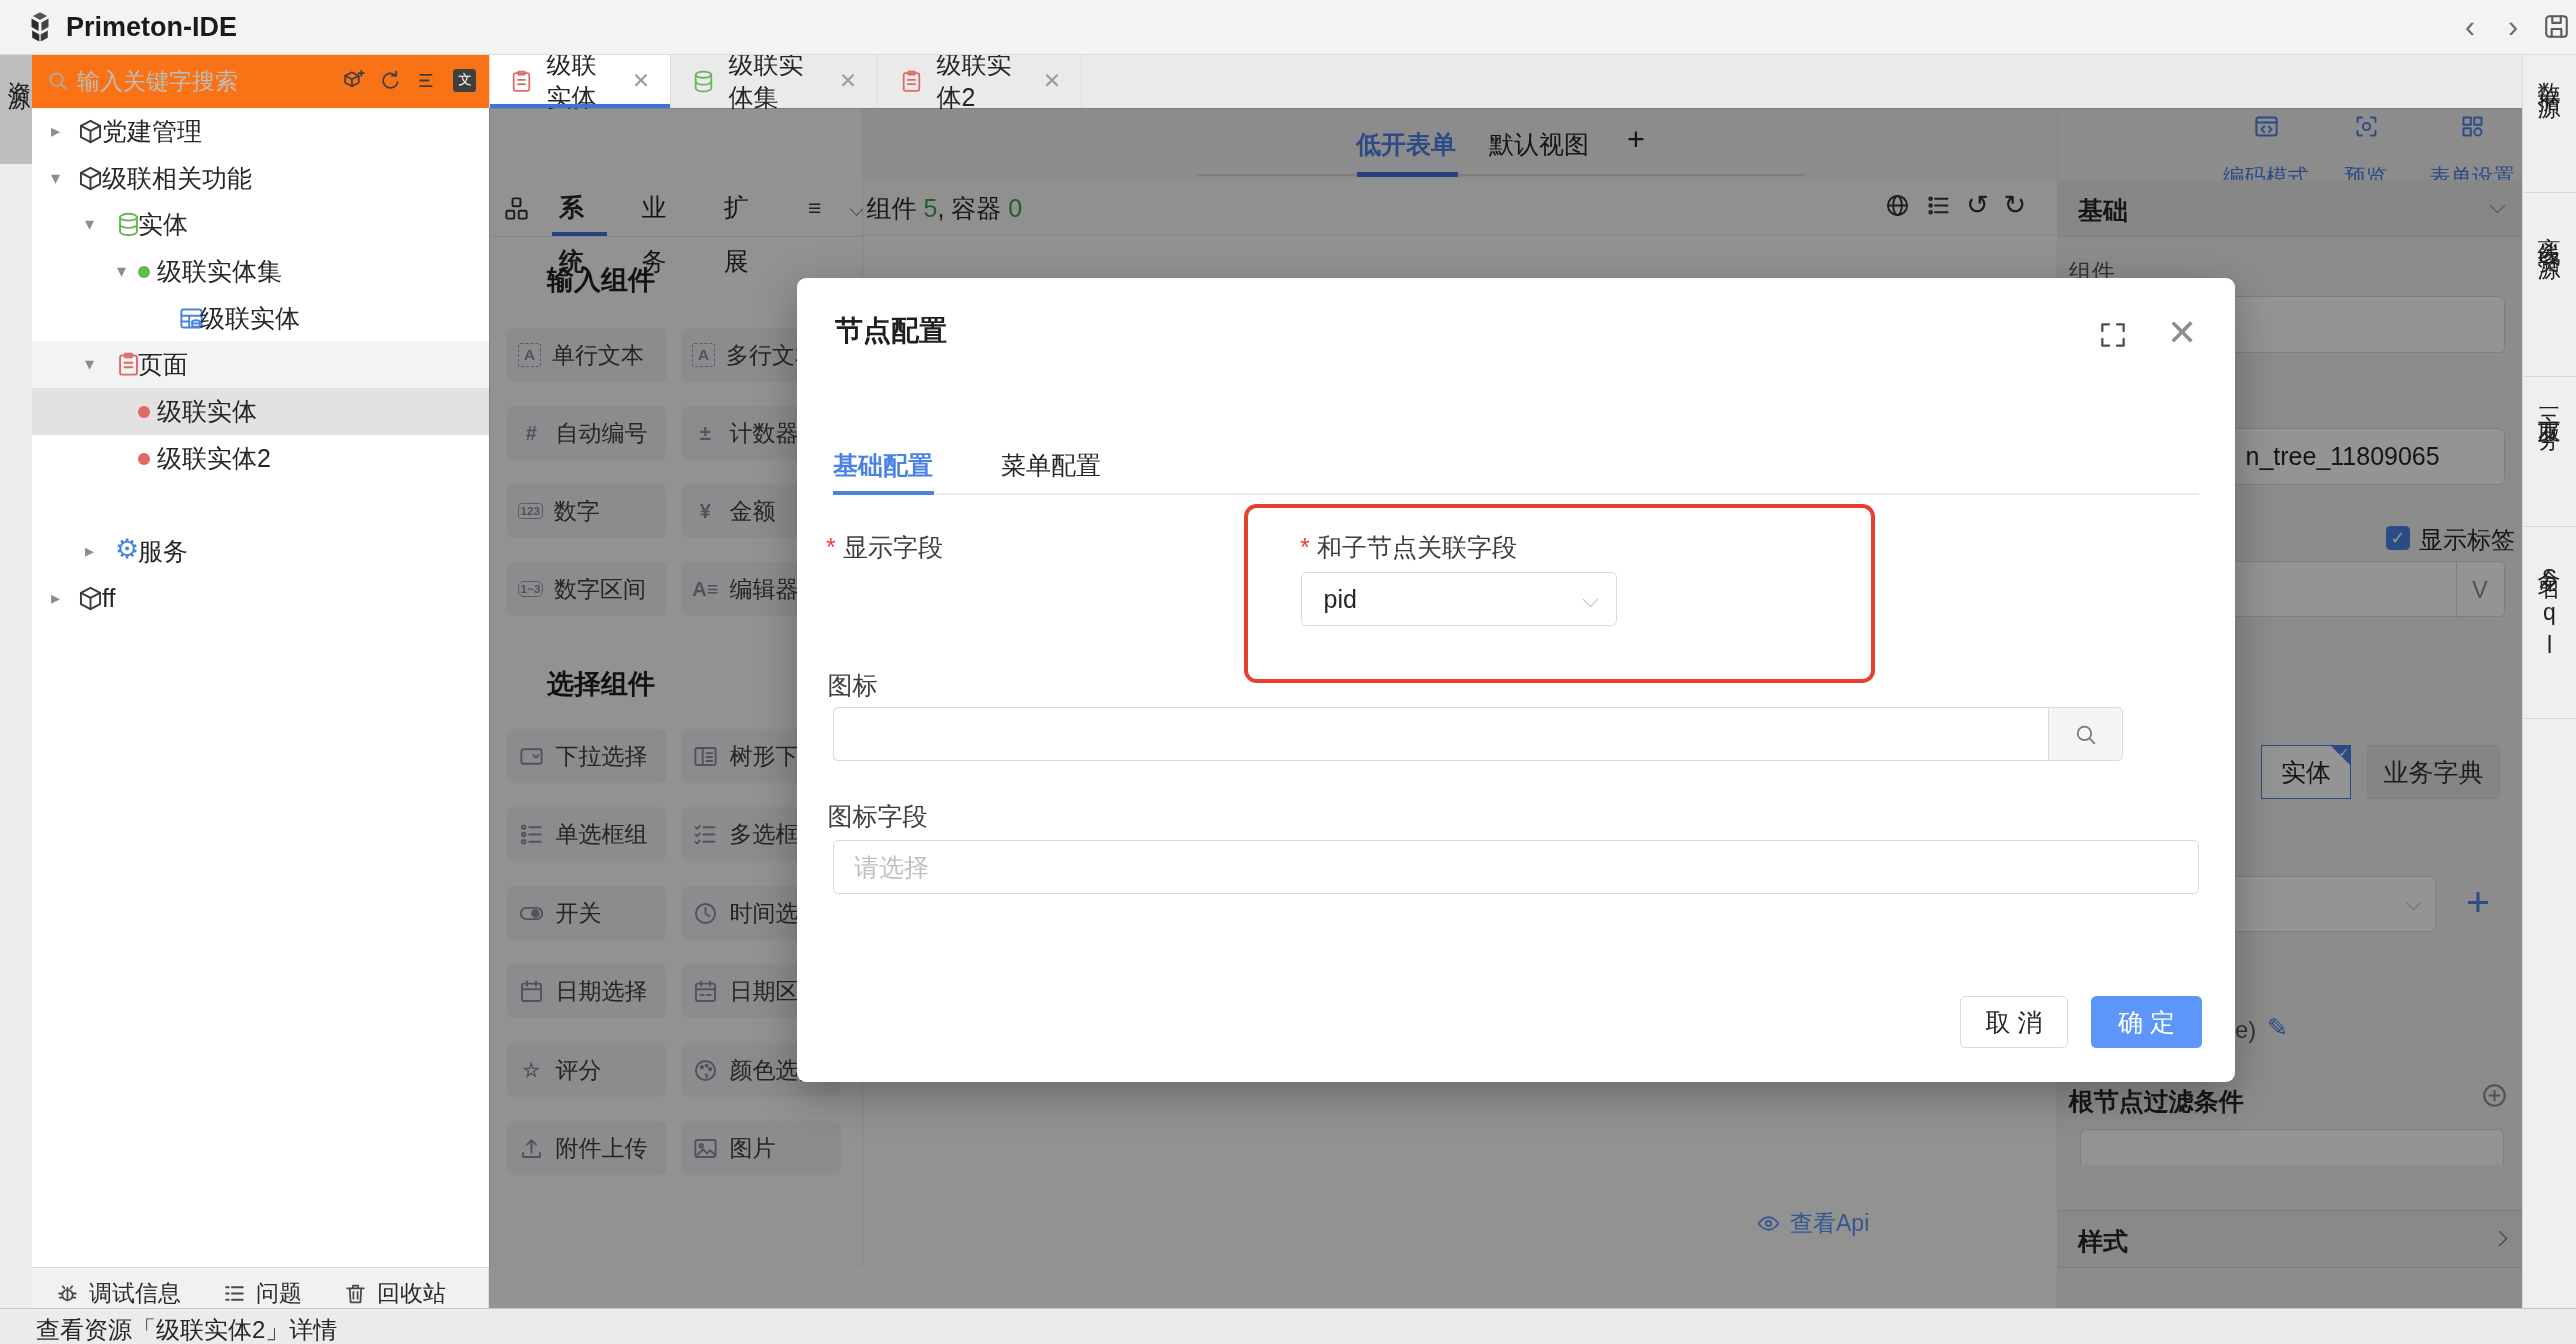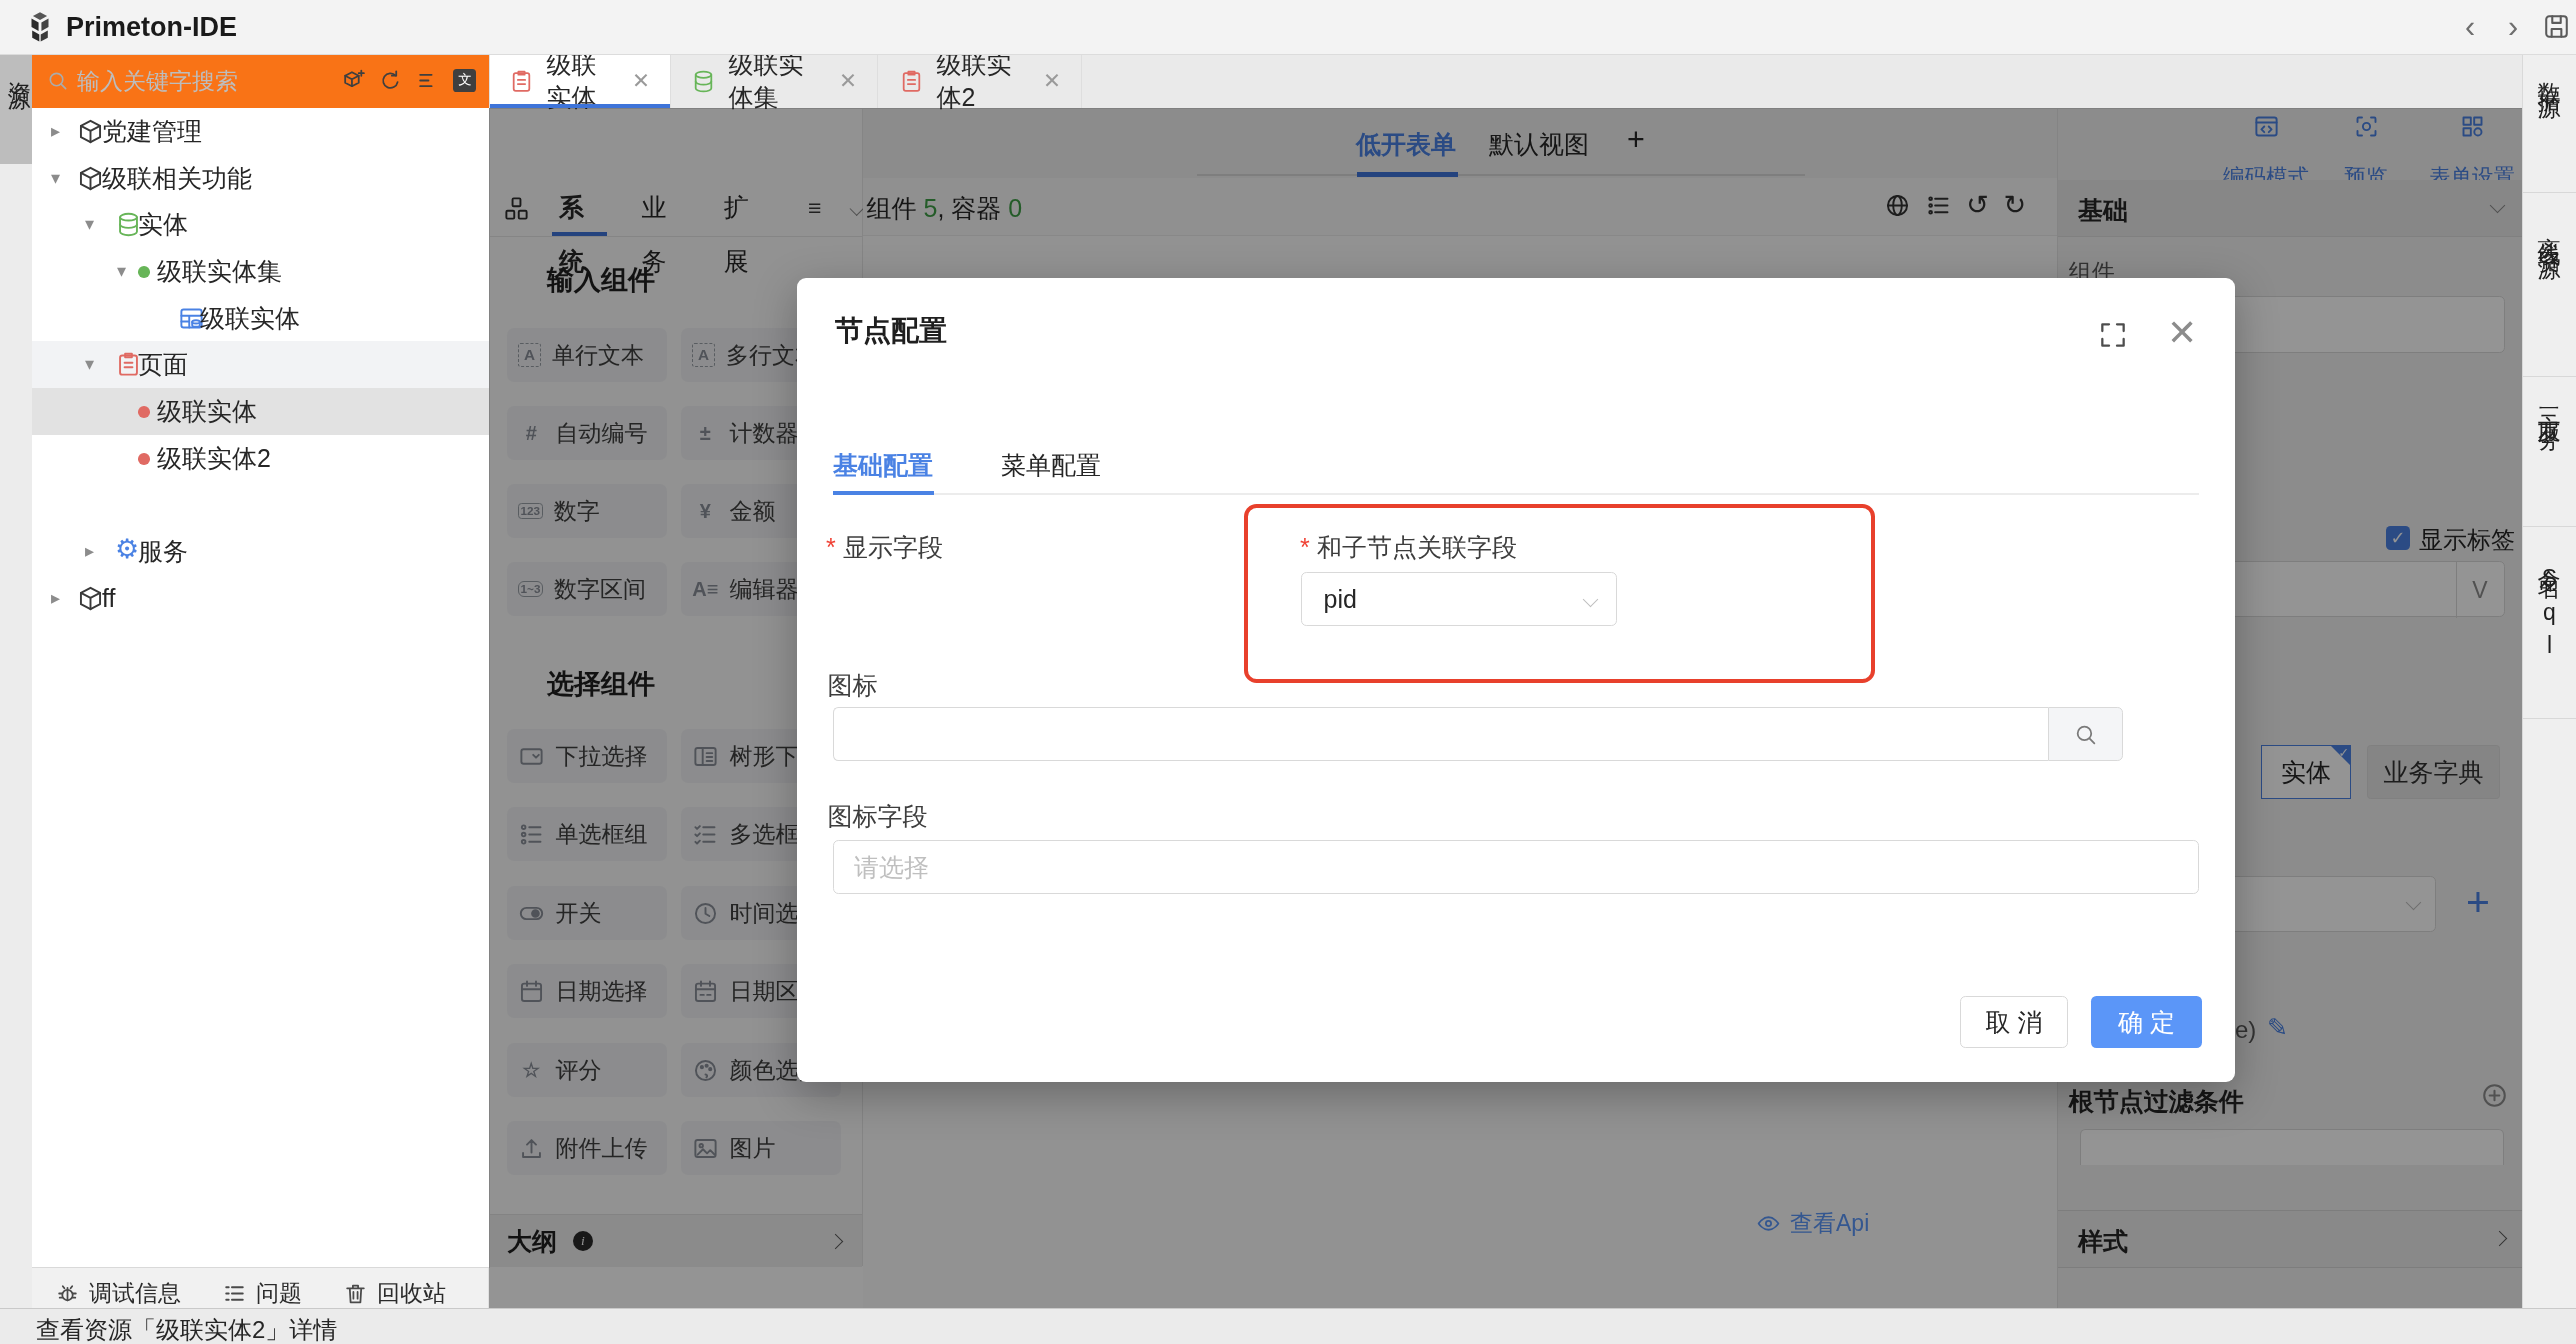--- a/index.html
+++ b/index.html
@@ -556,25 +556,20 @@
             <g fill="none" stroke="currentColor" stroke-width="1.7" stroke-linecap="round" stroke-linejoin="round">
               <rect x="3" y="4.5" width="18" height="15" rx="2"></rect>
               <circle cx="8.2" cy="9.5" r="1.5"></circle>
               <path d="M5 17.5l4.8-4.8 3.6 3.6 2.8-2.8 3.8 3.8"></path>
             </g>
           </svg>
         </span>
         <span class="pal-label">图片</span>
       </div>
     </div>
-  <div id="palette-footer">
-    <span style="font-size:25px;font-weight:700;color:#1f1f1f;margin-left:18px;">大纲</span>
-    <span id="info-badge">i</span>
-    <span class="chev chev-r" style="position:absolute;right:21.5px;border-color:#595959;"></span>
-  </div>
 </div>
 
 <div id="canvas" class="abs">
   <div id="canvas-strip">
     <div class="view-tab active" style="left: 493px; color: rgb(74, 130, 228);">低开表单</div>
     <div class="view-tab" style="left:626px">默认视图</div>
     <div class="view-tab" style="left:764px;font-size:30.5px;top:14.4px;">+</div>
     <div id="view-track"></div>
     <div id="view-underline"></div>
   </div>
@@ -659,20 +654,23 @@
         </span>
         <span>表单设置</span>
       </div>
     </div>
   <div id="rp-header">
     <span class="t">基础</span>
     <span class="chev" style="position:absolute;right:20px;top:20px;"></span>
   </div>
   <div class="rp-label" style="left:10.8px;top:149px;">组件</div>
   <div class="rp-input" style="left:21.5px;top:188px;width:425px;height:57px;"></div>
+  <div class="rp-input" style="left:21.5px;top:320px;width:425px;height:57px;">
+    <span style="position:absolute;left:165px;top:12.6px;font-size:25px;color:#262626;white-space:nowrap;">n_tree_11809065</span>
+  </div>
   <div id="rp-check">✓</div>
   <div class="rp-label" style="left:361px;top:416px;color:#262626;font-size:24px;">显示标签</div>
   <div class="rp-input" style="left:21.5px;top:453px;width:425px;height:56px;">
     <div id="vbtn">V</div>
   </div>
   <div class="src-btn" id="src-entity">
     <span>实体</span>
     <span class="corner"></span>
     <span class="corner-check">✓</span>
   </div>

